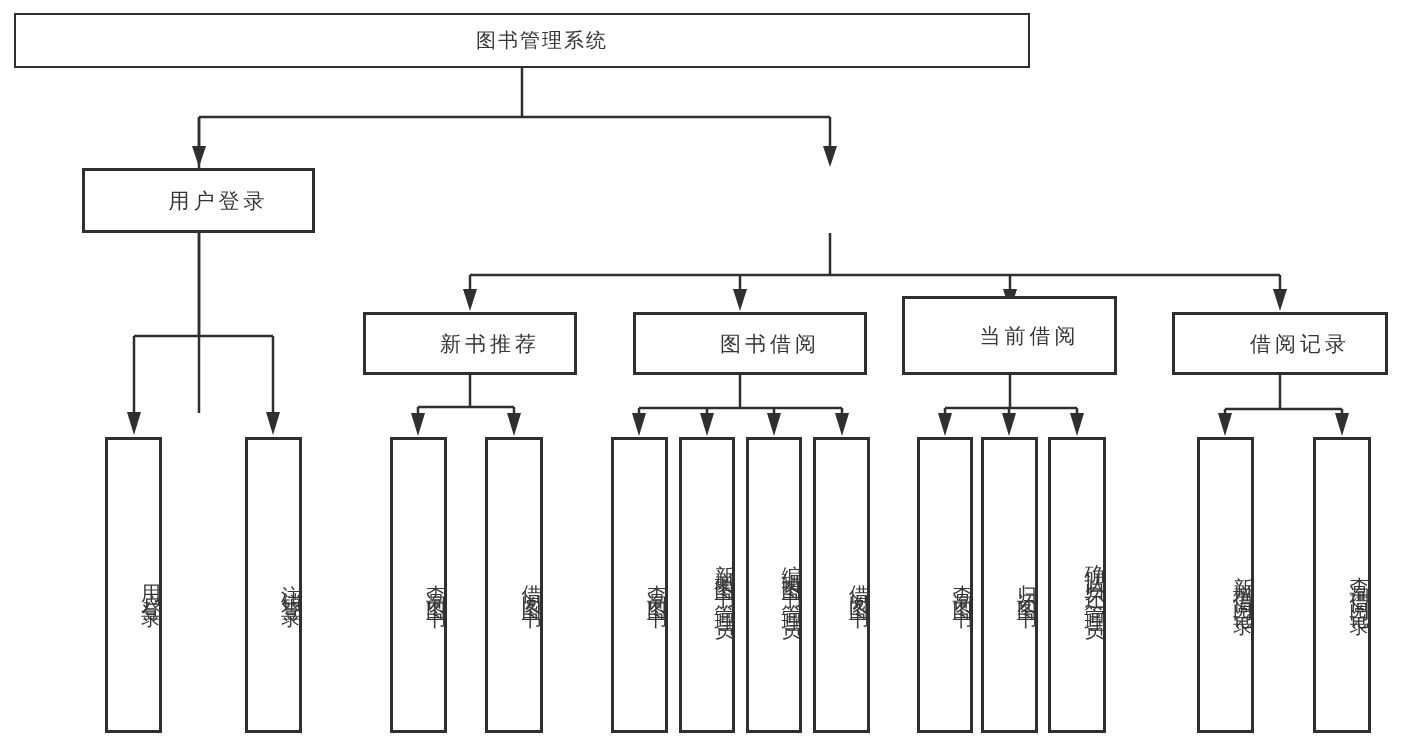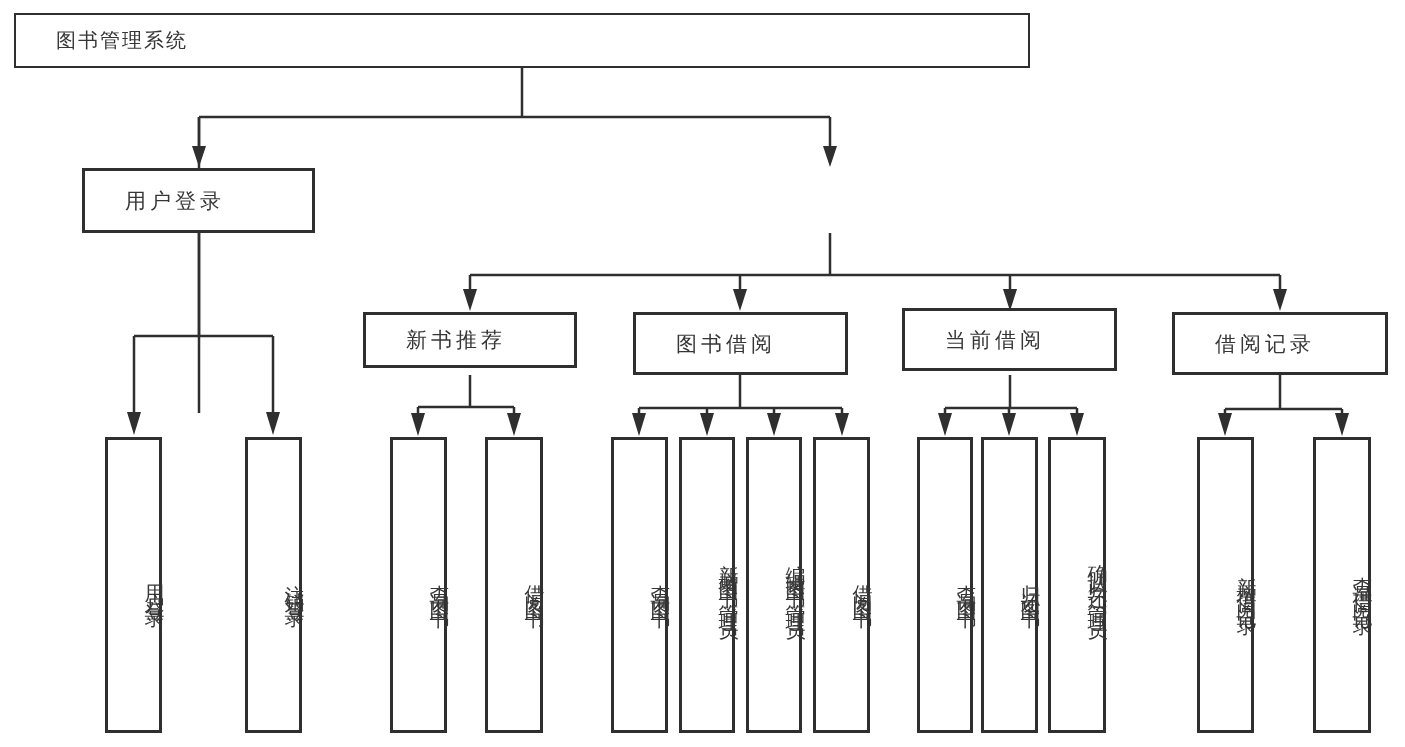--- a/index.html
+++ b/index.html
@@ -9,21 +9,21 @@
     background:#ffffff;
     font-family:"Liberation Sans", sans-serif;
     overflow:hidden;
   }
   .wires{position:absolute;left:0;top:0;width:1405px;height:747px;}
   .node{
     position:absolute;
     box-sizing:border-box;
     background:#ffffff;
     border:3px solid #2f2f2f;
-    display:flex;align-items:center;justify-content:flex-start;
+    display:flex;align-items:center;justify-content:center;
     color:#363636;
     font-size:21px;
     letter-spacing:4px;
     text-align:center;
     white-space:nowrap;
     padding-left:36px;
   }
   .node.root{border-width:2px;font-size:20px;letter-spacing:2px;}
   .node .hlabel{display:block;padding-left:4px;}
   .node.leaf .vtext{
@@ -100,27 +100,27 @@
   </svg>
 
   <div class="node root" style="left:14px;top:13px;width:1016px;height:55px">
     <span class="hlabel">图书管理系统</span>
   </div>
 
   <div class="node" style="left:82px;top:168px;width:233px;height:65px">
     <span class="hlabel">用户登录</span>
   </div>
 
-  <div class="node" style="left:363px;top:312px;width:214px;height:56px">
+  <div class="node" style="left:363px;top:312px;width:214px;height:63px">
     <span class="hlabel">新书推荐</span>
   </div>
-  <div class="node" style="left:633px;top:312px;width:215px;height:63px">
+  <div class="node" style="left:633px;top:312px;width:234px;height:63px">
     <span class="hlabel">图书借阅</span>
   </div>
-  <div class="node" style="left:902px;top:308px;width:215px;height:63px">
+  <div class="node" style="left:902px;top:296px;width:215px;height:79px">
     <span class="hlabel">当前借阅</span>
   </div>
   <div class="node" style="left:1172px;top:312px;width:216px;height:63px">
     <span class="hlabel">借阅记录</span>
   </div>
 
   <div class="node leaf" style="left:105px;top:437px;width:57px;height:296px">
     <span class="vtext">用户登录</span>
   </div>
   <div class="node leaf" style="left:245px;top:437px;width:57px;height:296px">

